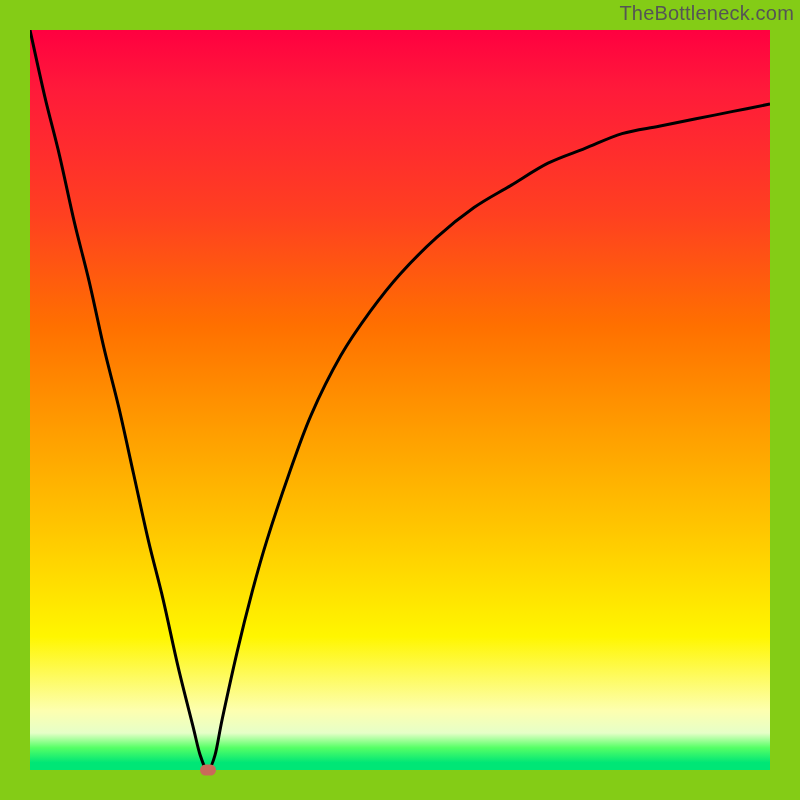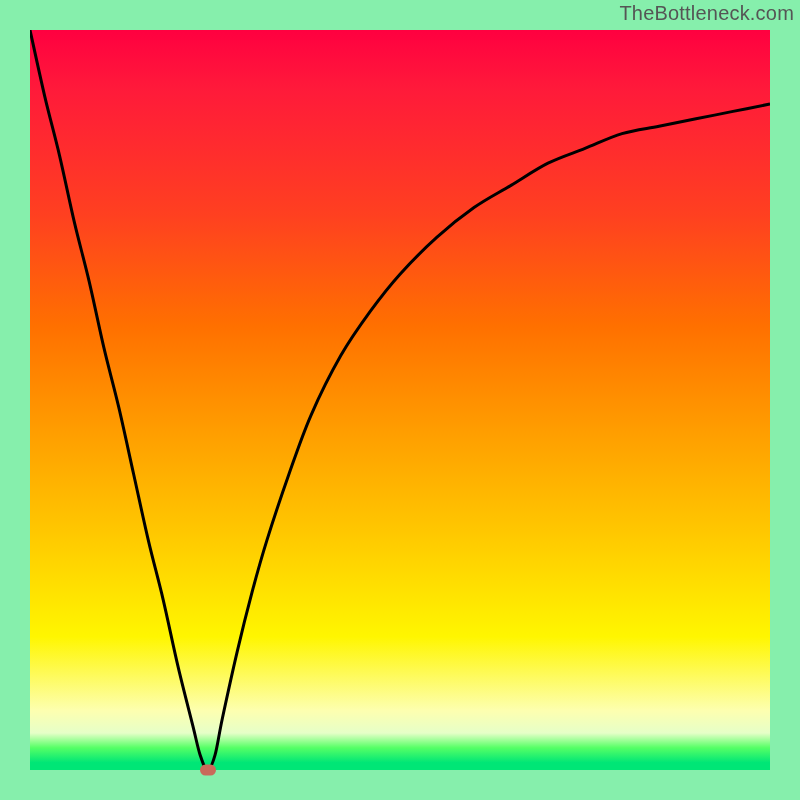--- a/index.html
+++ b/index.html
@@ -8,21 +8,21 @@
     width: 800px;
     height: 800px;
     overflow: hidden;
     background: #000;
     font-family: Arial, Helvetica, sans-serif;
   }
   .frame {
     position: relative;
     width: 800px;
     height: 800px;
-    background: #86efac;
+    background: #84cc16;
   }
   .attribution {
     position: absolute;
     top: 2px;
     right: 6px;
     color: #555;
     font-size: 20px;
     font-weight: 500;
     letter-spacing: 0.2px;
   }

